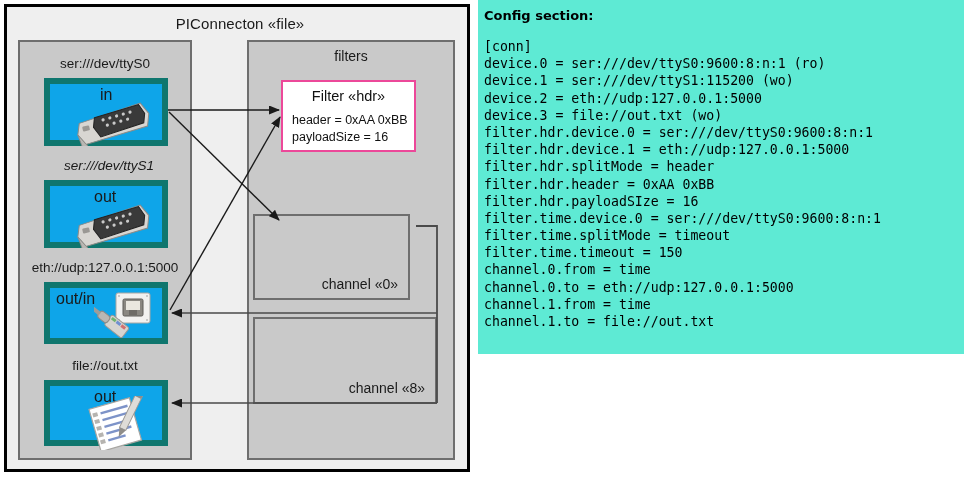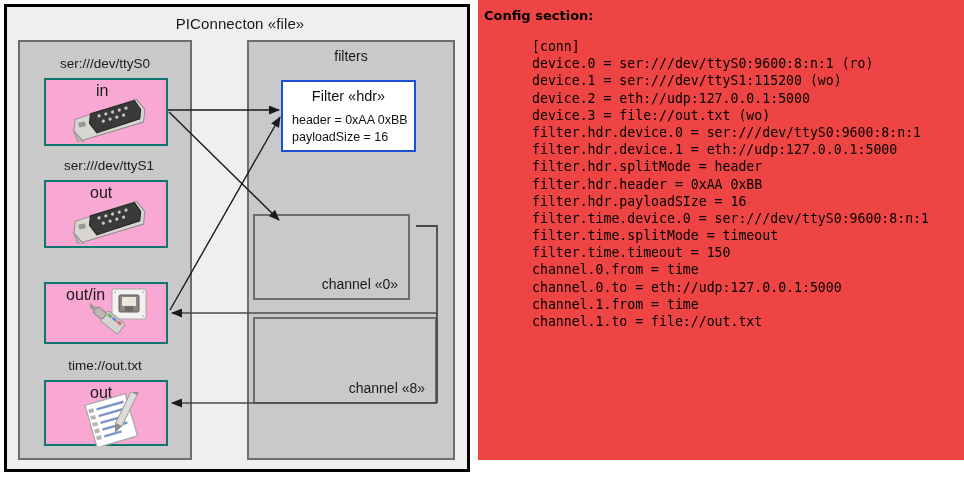--- a/index.html
+++ b/index.html
@@ -39,30 +39,30 @@
   }
 
   #devices-box{left:18px;top:40px;width:174px;height:420px;}
   #filters-box{left:247px;top:40px;width:208px;height:420px;}
 
   .dev-label{
     position:absolute;text-align:center;font-size:13.5px;color:#1a1a1a;
     white-space:nowrap;
   }
   .dev-card{
-    position:absolute;background:#f9a8d4;border:2px solid #0f766e;
+    position:absolute;background:#0ea5e9;border:6px solid #0f766e;
     box-sizing:border-box;
     padding-left:6px;
   }
   .dev-card .dir{
     position:absolute;font-size:16px;color:#1a1a1a;
   }
 
   .filter-card{
-    position:absolute;background:#ffffff;border:2px solid #1d4ed8;
+    position:absolute;background:#ffffff;border:2px solid #ec4899;
     box-sizing:border-box;
   }
   .filter-card .ftitle{
     position:absolute;left:0;top:6px;width:100%;text-align:center;
     font-size:14.5px;color:#111;
   }
   .filter-card .fprop{
     position:absolute;left:9px;font-size:12.5px;color:#111;white-space:nowrap;
   }
 
@@ -71,32 +71,31 @@
     box-sizing:border-box;
   }
   .channel-label{
     position:absolute;right:10px;bottom:6px;font-size:14px;color:#1a1a1a;
     white-space:nowrap;
   }
 
   #wires{position:absolute;left:0;top:0;width:478px;height:484px;pointer-events:none;}
 
   
-  #config{position:absolute;left:478px;top:0;width:486px;height:460px;background:#ef4444;}
+  #config{position:absolute;left:478px;top:0;width:486px;height:354px;background:#5eead4;}
   #config-heading{
     position:absolute;left:6px;top:8px;
     font-size:13px;font-weight:bold;color:#000;
     font-family:"DejaVu Sans", sans-serif;
   }
   #config-lines{
     position:absolute;left:6px;top:38px;
     font-family:"DejaVu Sans Mono","Liberation Mono",monospace;
     font-size:13.2px;line-height:17.2px;color:#000;
     white-space:pre;
-    margin-left:48px;
   }
   .cfg-line{display:block;height:17.2px;}
 
   
   .icon{position:absolute;}
   .serial-icon{width:92px;height:46px;}
   .eth-icon{width:78px;height:52px;}
   .file-icon{width:66px;height:54px;}
 </style>
 </head>
@@ -129,21 +128,21 @@
               <circle cx="48" cy="23.6" r="1.6"></circle>
             <circle cx="55" cy="23.2" r="1.6"></circle>
               <circle cx="62" cy="22.8" r="1.6"></circle>
           </g>
           <path d="M10 27 L16 38 L20 44 L12 42 Z" fill="#b9b7b3" stroke="#8d8b87" stroke-width="0.8"></path>
           <rect x="16" y="20" width="7" height="5" rx="1" fill="#9a9894"></rect>
         </g>
       </svg>
     </div>
 
-    <div class="dev-label" style="left:18px;top:158px;width:182px;">ser:///dev/ttyS1</div>
+    <div class="dev-label" style="left:18px;top:158px;width:182px;font-style:italic;">ser:///dev/ttyS1</div>
     <div class="dev-card" style="left:44px;top:180px;width:124px;height:68px;">
       <span class="dir" style="left:44px;top:2px;">out</span>
       <svg class="icon serial-icon" style="left:16px;top:16px;" viewBox="0 0 92 46">
         <g transform="rotate(-13 46 23)">
           <path d="M14 16 L78 10 L84 22 L80 34 L16 38 L10 27 Z" fill="#d8d6d2" stroke="#8d8b87" stroke-width="1"></path>
           <path d="M30 14 L76 11 L80 21 L77 30 L32 34 L27 23 Z" fill="#3a3a3a" stroke="#222" stroke-width="1"></path>
           <g fill="#c9c9c9">
             <circle cx="38" cy="18" r="1.6"></circle>
               <circle cx="45" cy="17.6" r="1.6"></circle>
             <circle cx="52" cy="17.2" r="1.6"></circle>
@@ -153,43 +152,44 @@
               <circle cx="48" cy="23.6" r="1.6"></circle>
             <circle cx="55" cy="23.2" r="1.6"></circle>
               <circle cx="62" cy="22.8" r="1.6"></circle>
           </g>
           <path d="M10 27 L16 38 L20 44 L12 42 Z" fill="#b9b7b3" stroke="#8d8b87" stroke-width="0.8"></path>
           <rect x="16" y="20" width="7" height="5" rx="1" fill="#9a9894"></rect>
         </g>
       </svg>
     </div>
 
+    <div class="dev-label" style="left:14px;top:260px;width:182px;">eth://udp:127.0.0.1:5000</div>
     <div class="dev-card" style="left:44px;top:282px;width:124px;height:62px;">
-      <span class="dir" style="left:20px;top:2px;">out/in</span>
+      <span class="dir" style="left:6px;top:2px;">out/in</span>
       <svg class="icon eth-icon" style="left:44px;top:4px;" viewBox="0 0 78 52">
         <rect x="22" y="1" width="34" height="30" rx="2" fill="#f2f1ef" stroke="#a9a7a3" stroke-width="1"></rect>
         <rect x="29" y="7" width="20" height="17" rx="1.5" fill="#8a8781" stroke="#5f5d59" stroke-width="1"></rect>
         <rect x="32" y="9" width="14" height="9" fill="#eae7df"></rect>
         <rect x="35" y="18" width="8" height="5" fill="#6e6b66"></rect>
         <circle cx="25" cy="4" r="1" fill="#bbb"></circle>
           <circle cx="53" cy="4" r="1" fill="#bbb"></circle>
         <circle cx="25" cy="28" r="1" fill="#bbb"></circle>
           <circle cx="53" cy="28" r="1" fill="#bbb"></circle>
         <g transform="rotate(38 24 36)">
           <rect x="11" y="29" width="22" height="13" rx="2" fill="#d6d4d0" stroke="#9a9894" stroke-width="1"></rect>
           <rect x="13" y="30.5" width="5" height="3" fill="#6fb36f"></rect>
           <rect x="19" y="30.5" width="5" height="3" fill="#6f8fd0"></rect>
           <rect x="25" y="30.5" width="5" height="3" fill="#d07070"></rect>
           <rect x="0" y="32" width="12" height="8" rx="3" fill="#b9b7b3" stroke="#8d8b87" stroke-width="1"></rect>
           <path d="M-10 34 L1 34 L1 38 L-10 38 Z" fill="#9e9c98"></path>
         </g>
       </svg>
     </div>
 
-    <div class="dev-label" style="left:18px;top:358px;width:174px;">time://out.txt</div>
+    <div class="dev-label" style="left:18px;top:358px;width:174px;">file://out.txt</div>
     <div class="dev-card" style="left:44px;top:380px;width:124px;height:66px;">
       <span class="dir" style="left:44px;top:2px;">out</span>
       <svg class="icon file-icon" style="left:38px;top:10px;" viewBox="0 0 66 54">
         <g transform="rotate(-16 33 27)">
           <rect x="6" y="5" width="42" height="44" fill="#ffffff" stroke="#a8a6a2" stroke-width="1.2"></rect>
           <g fill="#b6b4b0">
             <rect x="8" y="10" width="5" height="4"></rect>
               <rect x="8" y="17" width="5" height="4"></rect>
             <rect x="8" y="24" width="5" height="4"></rect>
               <rect x="8" y="31" width="5" height="4"></rect>

